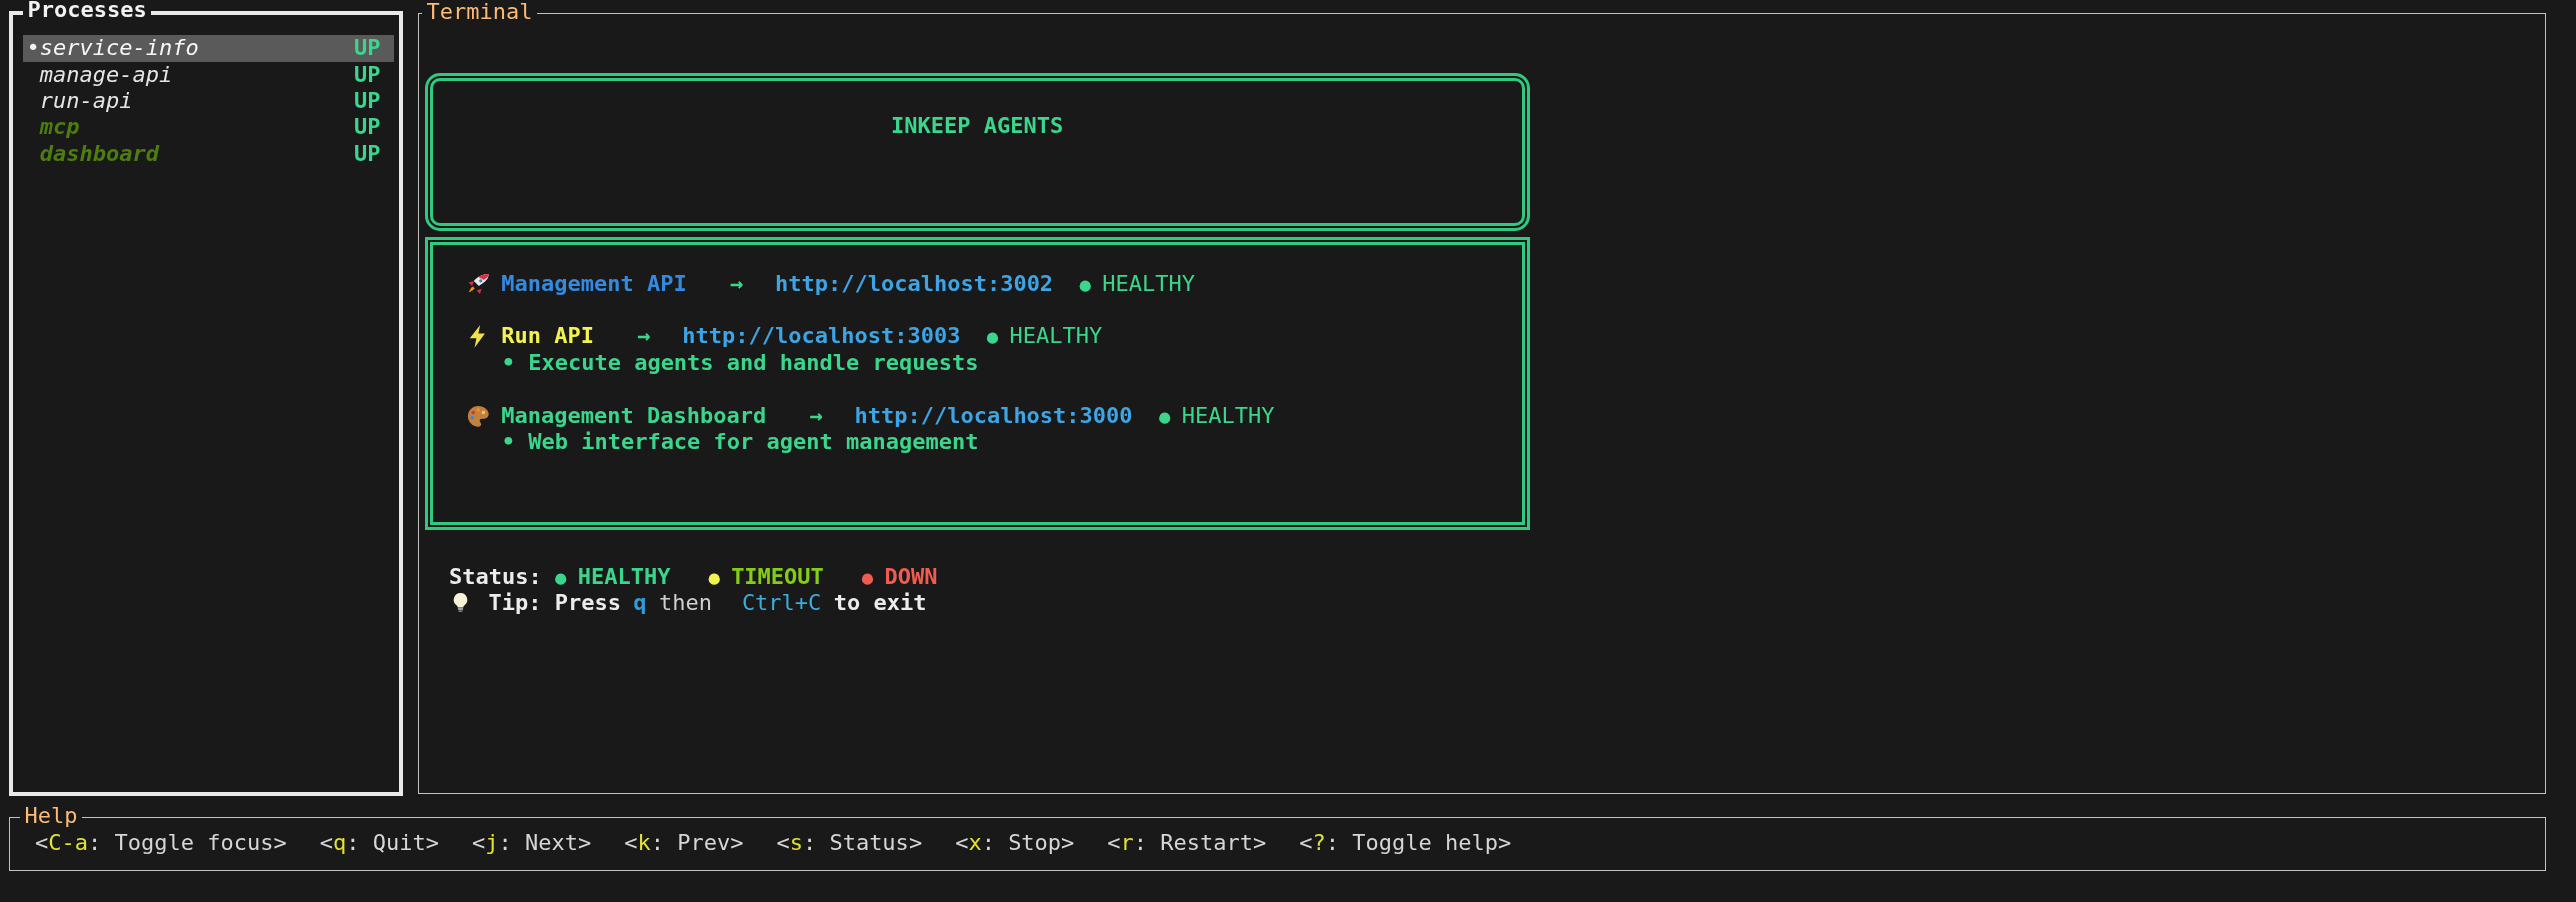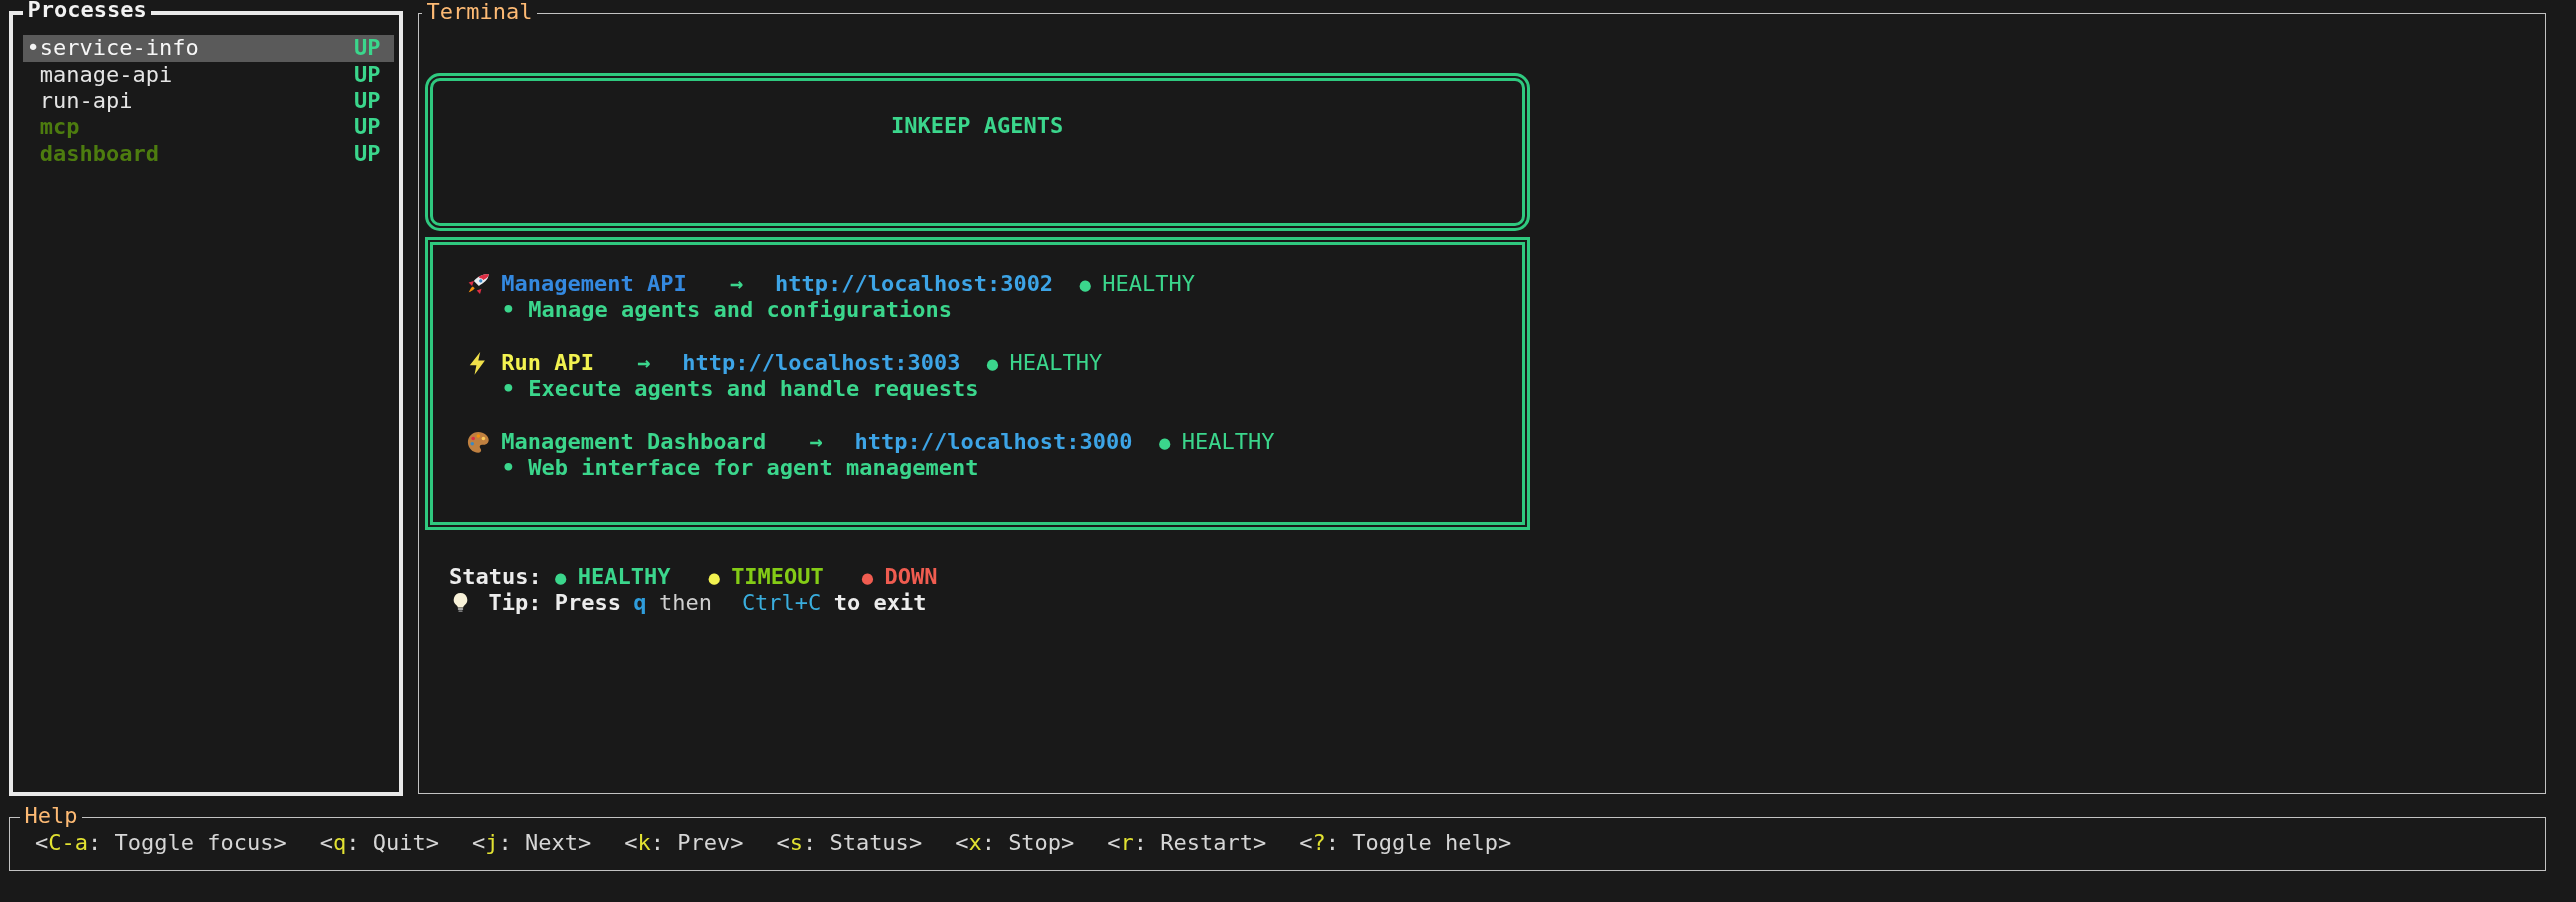--- a/index.html
+++ b/index.html
@@ -13,21 +13,21 @@
     position:absolute;background:#191919;padding:0 4.7px;line-height:24.6px;
     color:#fdba74;white-space:pre;
   }
   
   .processes{left:9.4px;top:11.3px;width:394px;height:785px;border:4.7px solid #e9e9e9;}
   .processes .panel-title{top:-17px;left:9.4px;font-weight:bold;color:#f2f2f2;}
   .proc-list{padding:20px 5.7px 0 9.4px;}
   .proc-row{display:flex;align-items:center;height:26.4px;padding:0 13.2px 0 3.8px;}
   .proc-row.selected{background:#5a5a5a;}
   .proc-marker{width:13.2px;flex:none;white-space:pre;color:#f2f2f2;}
-  .proc-name{flex:none;color:#e4e4e4;white-space:pre;}
+  .proc-name{flex:none;color:#e4e4e4;white-space:pre;font-style:italic;}
   .proc-row.selected .proc-name{color:#f7f7f7;}
   .proc-row.bold .proc-name{font-weight:bold;color:#4d7c0f;}
   .proc-spacer{flex:1;}
   .proc-status{flex:none;font-weight:bold;color:#3bd68c;white-space:pre;}
   
   .terminal{left:418px;top:13.2px;width:2128px;height:781px;border:1.9px solid #c2c2c2;}
   .terminal .panel-title{top:-14px;left:2.8px;}
   .gbox{position:absolute;box-sizing:border-box;border:8.5px double #2fc97f;}
   .banner-box{left:5.7px;top:59px;width:1105px;height:158px;text-align:center;padding-top:32px;border-radius:15px;}
   .banner-line{height:26.4px;font-weight:bold;color:#3bd68c;white-space:pre;}
@@ -121,21 +121,20 @@
             <path d="M16.4 17.7L14.8 23.2l-3.5-3.6z" fill="#dd2e44"></path>
             <path d="M7.2 15.2c-2.2 1-4.4 6.4-4.4 6.4s5.4-2.2 6.4-4.4z" fill="#f4900c"></path>
           </svg>
         </span>
         <span class="svc-name" style="color: rgb(52, 137, 224);">Management API</span>
         <span class="svc-arrow">→</span>
         <span class="svc-url">http://localhost:3002</span>
         <span class="svc-dot">●</span>
         <span class="svc-status">HEALTHY</span>
       </div>
-      <div class="svc-desc">• Manage agents and configurations</div>
       <div class="sp"></div>
 
       <div class="svc-row">
         <span class="svc-icon">
           <svg viewBox="0 0 26 26">
             <path d="M15 1L4 15h7l-2 10L20 10h-7z" fill="#f0e04a"></path>
           </svg>
         </span>
         <span class="svc-name" style="color: rgb(242, 242, 80);">Run API</span>
         <span class="svc-arrow">→</span>

